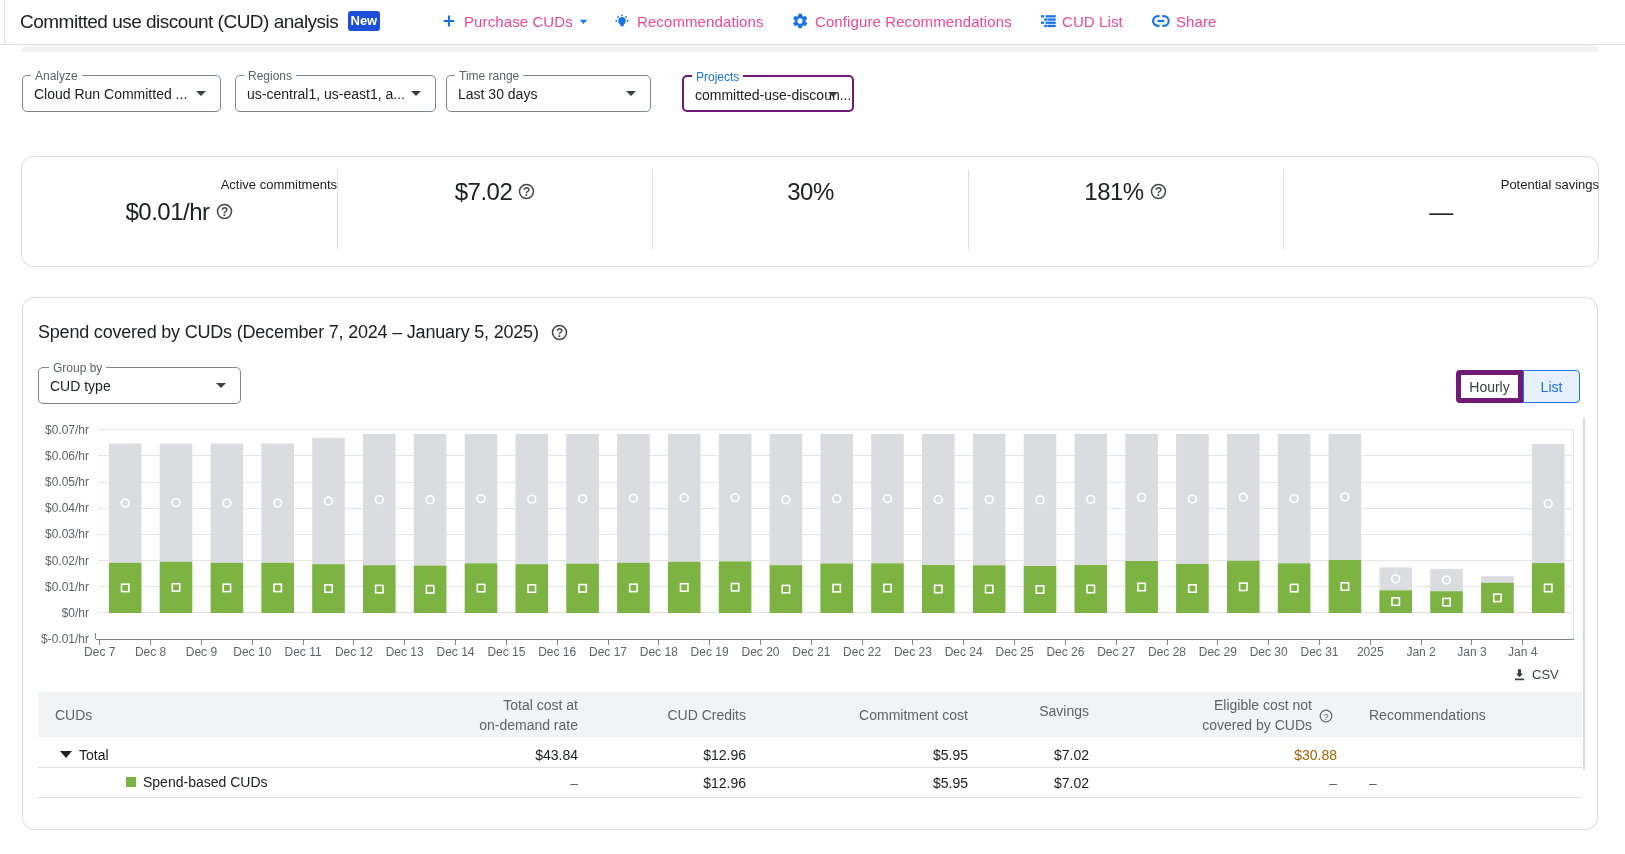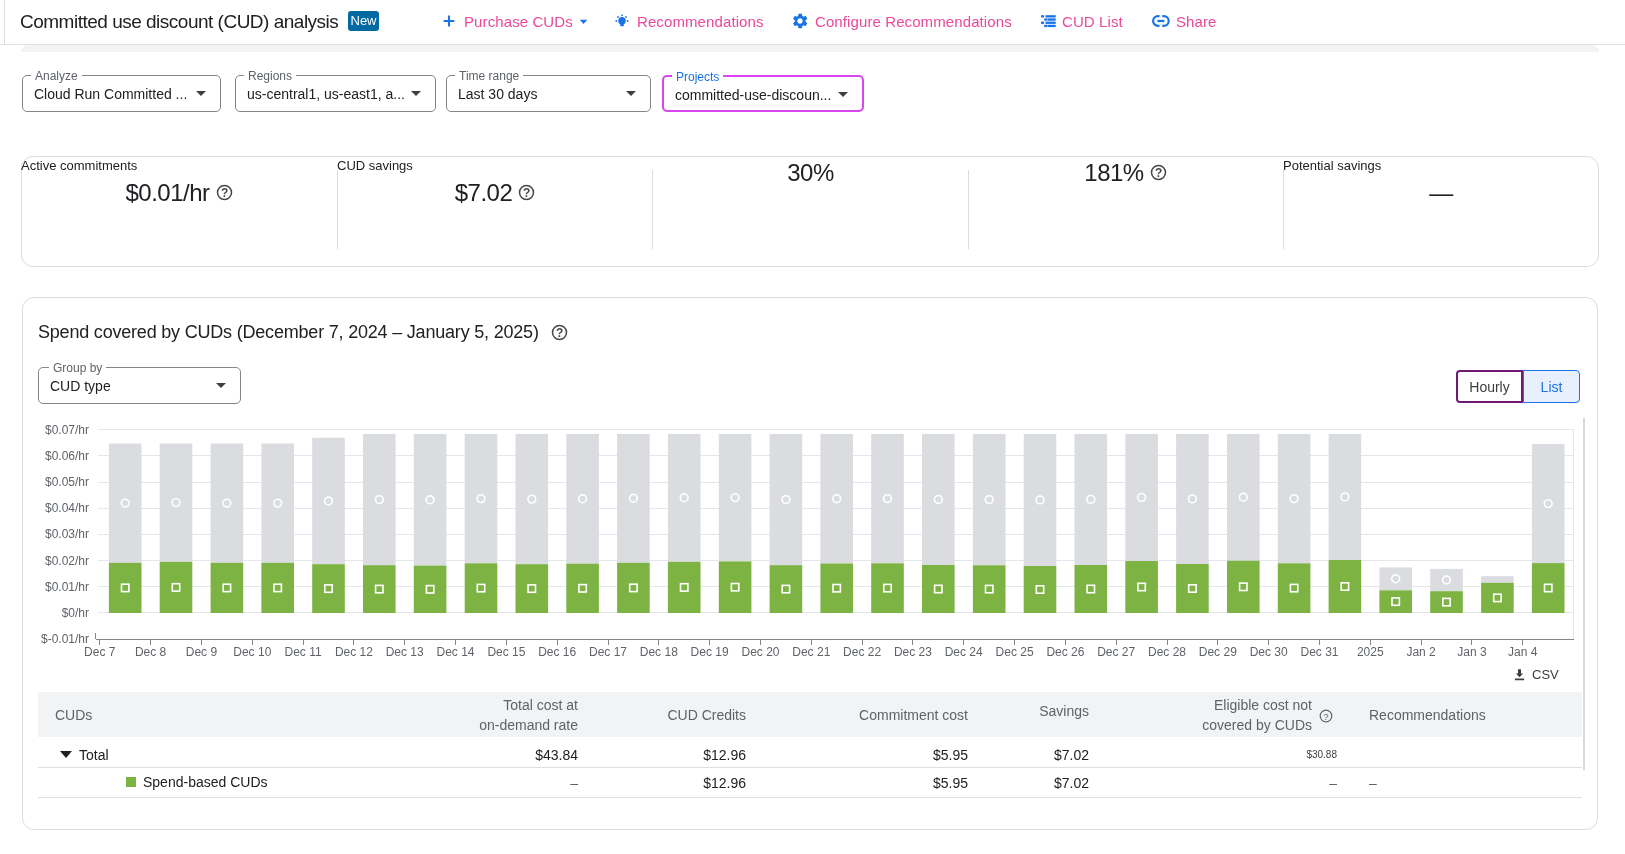--- a/index.html
+++ b/index.html
@@ -2,30 +2,30 @@
 <html><head><meta charset="utf-8">
 <style>
 * { margin:0; padding:0; box-sizing:border-box; }
 html,body { width:1625px; height:854px; background:#fff; font-family:"Liberation Sans", sans-serif; overflow:hidden; position:relative; }
 .abs { position:absolute; }
 .tb-item { position:absolute; top:-1px; height:44px; display:flex; align-items:center; gap:6px; color:#ec4899; font-size:15px; font-weight:500; letter-spacing:0.1px; }
 .field { position:absolute; top:75px; height:37px; border:1px solid #80868b; border-radius:5px; background:#fff; }
 .field .lab { position:absolute; top:-8px; left:8px; background:#fff; padding:0 4px; font-size:12px; color:#5f6368; line-height:16px; }
 .field .val { position:absolute; left:11px; top:0; height:35px; display:flex; align-items:center; font-size:14px; color:#202124; white-space:nowrap; }
 .field .arr { position:absolute; right:14px; top:15px; width:0; height:0; border-left:5px solid transparent; border-right:5px solid transparent; border-top:5px solid #3c4043; }
-.statcol { position:absolute; top:156px; height:99px; text-align:left; }
+.statcol { position:absolute; top:156px; height:99px; text-align:right; padding-top:19px; }
 .statcol .lb { font-size:13px; color:#202124; line-height:20px; }
 .statcol .vl { font-size:24px; color:#202124; letter-spacing:-0.5px; line-height:33px; display:flex; align-items:center; justify-content:center; gap:6px; }
 .sdiv { position:absolute; top:170px; height:79px; width:1px; background:#dadce0; }
 </style></head>
 <body>
 
 <div class="abs" style="left:0;top:0;width:1625px;height:45px;background:#fff;border-bottom:1px solid #e0e0e0"></div>
 <div class="abs" style="left:20px;top:8px;font-size:19px;color:#202124;letter-spacing:-0.5px;line-height:28px">Committed use discount (CUD) analysis</div>
-<div class="abs" style="left:348px;top:11px;background:#0369a1;color:#fff;font-size:13px;line-height:19.5px;padding:0 2.5px;border-radius:3px;font-weight:400">New</div>
+<div class="abs" style="left:348px;top:11px;background:#1d4ed8;color:#fff;font-size:13px;line-height:19.5px;padding:0 2.5px;border-radius:3px;font-weight:700">New</div>
 <div class="tb-item" style="left:440px">
     <svg width="18" height="18" viewBox="0 0 24 24" fill="#1a73e8">
       <path d="M10.6 4.8h2.8v5.8h5.8v2.8h-5.8v5.8h-2.8v-5.8H4.8v-2.8h5.8z"></path>
     </svg>
     <span>Purchase CUDs</span>
     <svg width="9" height="9" viewBox="0 0 10 10" fill="#1a73e8">
       <path d="M0.8 3h8.4L5 7.8z"></path>
     </svg>
   </div>
 <div class="tb-item" style="left:613px">
@@ -80,36 +80,35 @@
 <div class="field" style="left:235px;width:201px">
     <span class="lab">Regions</span>
     <span class="val">us-central1, us-east1, a...</span>
     <span class="arr"></span>
   </div>
 <div class="field" style="left:446px;width:205px">
     <span class="lab">Time range</span>
     <span class="val">Last 30 days</span>
     <span class="arr"></span>
   </div>
-<div class="field" style="left:662px;width:202px;border:2px solid #d946ef">
+<div class="field" style="left:682px;width:172px;border:2px solid #701a75">
     <span class="lab" style="color:#1a73e8;font-weight:500">Projects</span>
     <span class="val">committed-use-discoun...</span>
     <span class="arr"></span>
   </div>
 
 <div class="abs" style="left:21px;top:156px;width:1578px;height:111px;border:1px solid #dadce0;border-radius:12px"></div>
 <div class="statcol" style="left:21px;width:316px">
     <div class="lb">Active commitments</div>
     <div class="vl">$0.01/hr <svg width="17" height="17" viewBox="0 0 17 17">
         <circle cx="8.5" cy="8.5" r="7.00" fill="none" stroke="#444746" stroke-width="1.5"></circle>
         <text x="8.5" y="12.783999999999999" text-anchor="middle" font-family="Liberation Sans, sans-serif" font-size="11.9" font-weight="bold" fill="#444746">?</text>
       </svg></div>
   </div>
 <div class="statcol" style="left:337px;width:316px">
-    <div class="lb">CUD savings</div>
     <div class="vl">$7.02 <svg width="17" height="17" viewBox="0 0 17 17">
         <circle cx="8.5" cy="8.5" r="7.00" fill="none" stroke="#444746" stroke-width="1.5"></circle>
         <text x="8.5" y="12.783999999999999" text-anchor="middle" font-family="Liberation Sans, sans-serif" font-size="11.9" font-weight="bold" fill="#444746">?</text>
       </svg></div>
   </div>
 <div class="statcol" style="left:653px;width:315px">
     <div class="vl">30%</div>
   </div>
 <div class="statcol" style="left:968px;width:315px">
     <div class="vl">181% <svg width="17" height="17" viewBox="0 0 17 17">
@@ -131,21 +130,21 @@
       <circle cx="8.5" cy="8.5" r="7.00" fill="none" stroke="#444746" stroke-width="1.5"></circle>
       <text x="8.5" y="12.783999999999999" text-anchor="middle" font-family="Liberation Sans, sans-serif" font-size="11.9" font-weight="bold" fill="#444746">?</text>
     </svg></div>
 
 <div class="field" style="left:38px;top:367px;width:203px">
     <span class="lab" style="left:10px">Group by</span>
     <span class="val">CUD type</span>
     <span class="arr"></span>
   </div>
 
-<div class="abs" style="left:1456px;top:370px;width:67px;height:33px;border:2px solid #701a75;border-radius:4px 0 0 4px;display:flex;align-items:center;justify-content:center;font-size:14px;color:#3c4043;font-weight:500">Hourly</div>
+<div class="abs" style="left:1456px;top:370px;width:67px;height:33px;border:5px solid #701a75;border-radius:4px 0 0 4px;display:flex;align-items:center;justify-content:center;font-size:14px;color:#3c4043;font-weight:500">Hourly</div>
 <div class="abs" style="left:1523px;top:370px;width:57px;height:33px;border:1px solid #1a73e8;background:#e8f0fe;border-radius:0 4px 4px 0;display:flex;align-items:center;justify-content:center;font-size:14px;color:#1a73e8;font-weight:500">List</div>
 
 <div class="abs" style="left:1583px;top:418px;width:2px;height:352px;background:#d7dade"></div>
 <svg width="1625" height="854" viewBox="0 0 1625 854" style="position:absolute;left:0;top:0;pointer-events:none">
 <line x1="98.2" y1="429.7" x2="1573.6" y2="429.7" stroke="#e4e6e9" stroke-width="1" shape-rendering="crispEdges"></line>
 <line x1="98.2" y1="455.9" x2="1573.6" y2="455.9" stroke="#e4e6e9" stroke-width="1" shape-rendering="crispEdges"></line>
 <line x1="98.2" y1="482.0" x2="1573.6" y2="482.0" stroke="#e4e6e9" stroke-width="1" shape-rendering="crispEdges"></line>
 <line x1="98.2" y1="508.2" x2="1573.6" y2="508.2" stroke="#e4e6e9" stroke-width="1" shape-rendering="crispEdges"></line>
 <line x1="98.2" y1="534.3" x2="1573.6" y2="534.3" stroke="#e4e6e9" stroke-width="1" shape-rendering="crispEdges"></line>
 <line x1="98.2" y1="560.5" x2="1573.6" y2="560.5" stroke="#e4e6e9" stroke-width="1" shape-rendering="crispEdges"></line>
@@ -359,20 +358,20 @@
       <text x="7.0" y="10.527999999999999" text-anchor="middle" font-family="Liberation Sans, sans-serif" font-size="9.8" fill="#5f6368">?</text>
     </svg></div>
 <div class="abs" style="left:1369px;top:692px;height:45px;display:flex;align-items:center;font-size:14px;color:#5f6368">Recommendations</div>
 
 <div class="abs" style="left:38px;top:737px;width:1544px;height:31px;border-bottom:1px solid #e0e0e0"></div>
 <div class="abs" style="left:60px;top:739px;height:31px;display:flex;align-items:center;gap:7px;font-size:14px;color:#202124"><span style="width:0;height:0;border-left:6.5px solid transparent;border-right:6.5px solid transparent;border-top:7px solid #202124"></span>Total</div>
 <div class="abs" style="left:400px;top:739px;width:178px;height:31px;display:flex;align-items:center;justify-content:flex-end;font-size:14px;color:#202124">$43.84</div>
 <div class="abs" style="left:600px;top:739px;width:146px;height:31px;display:flex;align-items:center;justify-content:flex-end;font-size:14px;color:#202124">$12.96</div>
 <div class="abs" style="left:800px;top:739px;width:168px;height:31px;display:flex;align-items:center;justify-content:flex-end;font-size:14px;color:#202124">$5.95</div>
 <div class="abs" style="left:950px;top:739px;width:139px;height:31px;display:flex;align-items:center;justify-content:flex-end;font-size:14px;color:#202124">$7.02</div>
-<div class="abs" style="left:1150px;top:739px;width:187px;height:31px;display:flex;align-items:center;justify-content:flex-end;font-size:10px;color:#404040">$30.88</div>
+<div class="abs" style="left:1150px;top:739px;width:187px;height:31px;display:flex;align-items:center;justify-content:flex-end;font-size:14px;color:#a16207">$30.88</div>
 <div class="abs" style="left:38px;top:768px;width:1544px;height:29.5px;border-bottom:1px solid #e0e0e0"></div>
 <div class="abs" style="left:126px;top:766px;height:31px;display:flex;align-items:center;gap:7px;font-size:14px;color:#202124"><span style="width:10px;height:10px;background:#7cb342"></span>Spend-based CUDs</div>
 <div class="abs" style="left:400px;top:768px;width:178px;height:30px;display:flex;align-items:center;justify-content:flex-end;font-size:14px;color:#5f6368">–</div>
 <div class="abs" style="left:600px;top:768px;width:146px;height:30px;display:flex;align-items:center;justify-content:flex-end;font-size:14px;color:#202124">$12.96</div>
 <div class="abs" style="left:800px;top:768px;width:168px;height:30px;display:flex;align-items:center;justify-content:flex-end;font-size:14px;color:#202124">$5.95</div>
 <div class="abs" style="left:950px;top:768px;width:139px;height:30px;display:flex;align-items:center;justify-content:flex-end;font-size:14px;color:#202124">$7.02</div>
 <div class="abs" style="left:1150px;top:768px;width:187px;height:30px;display:flex;align-items:center;justify-content:flex-end;font-size:14px;color:#5f6368">–</div>
 <div class="abs" style="left:1369px;top:768px;height:30px;display:flex;align-items:center;font-size:14px;color:#5f6368">–</div>
 </body></html>

